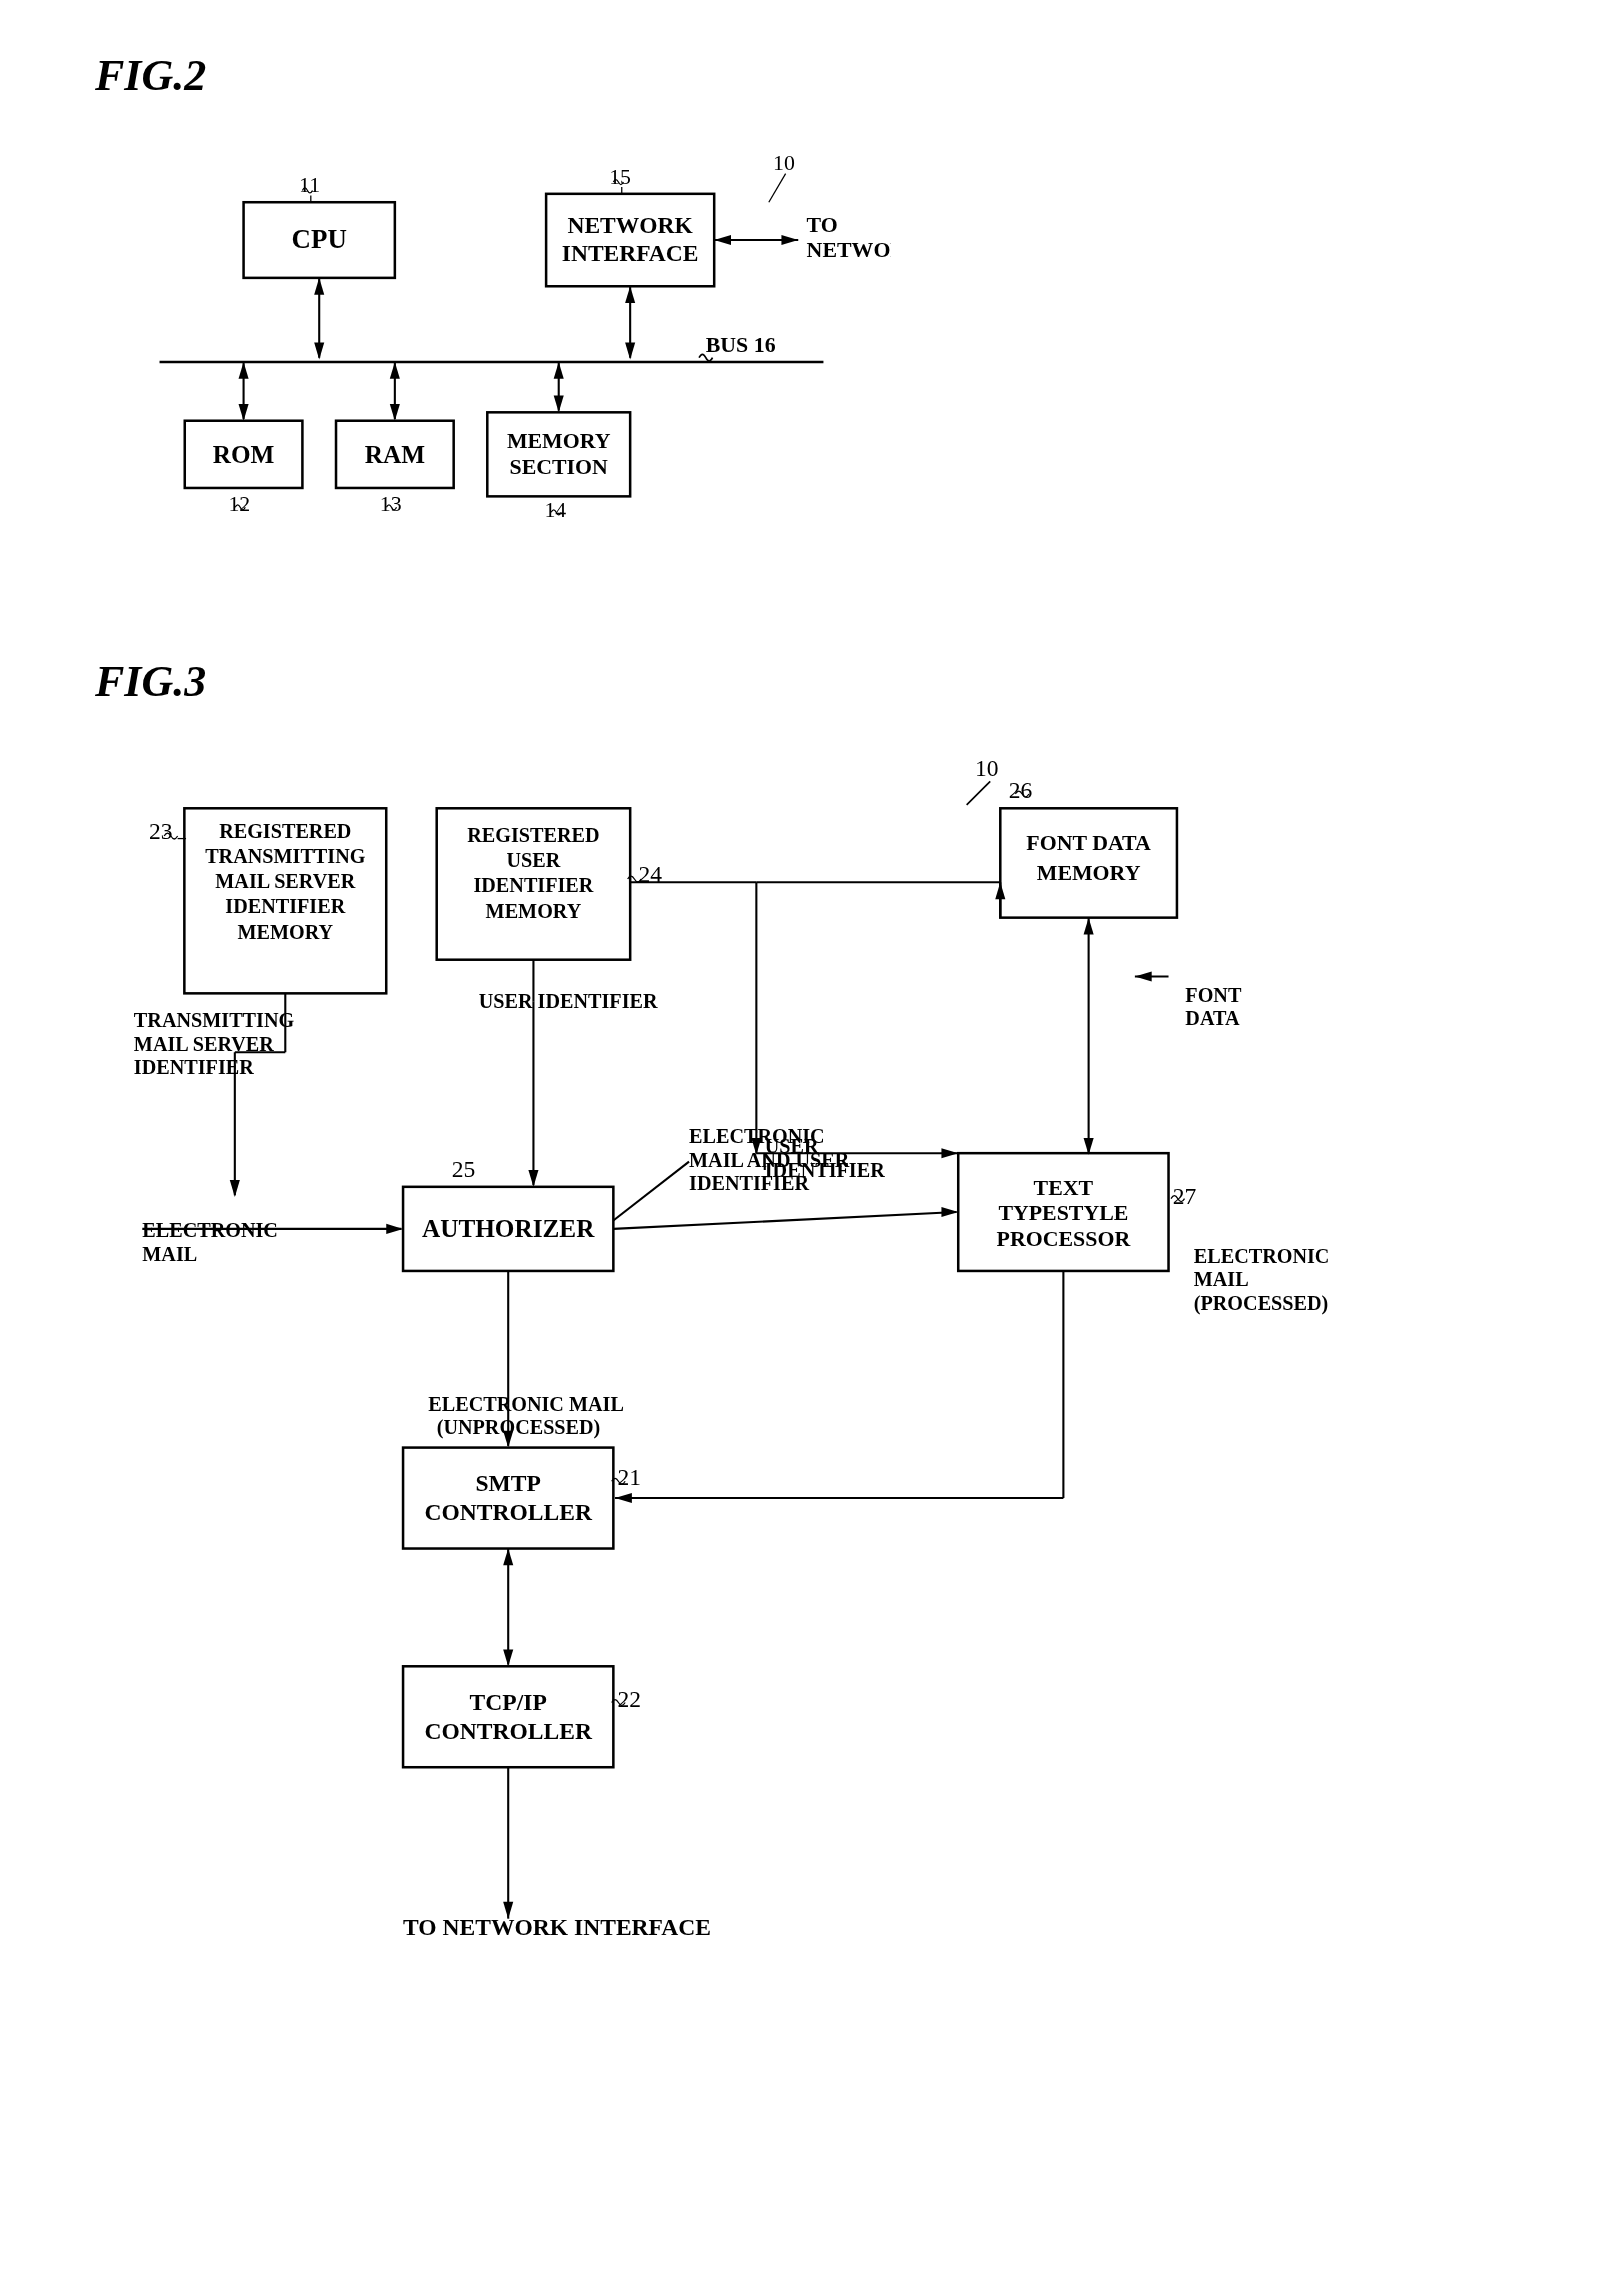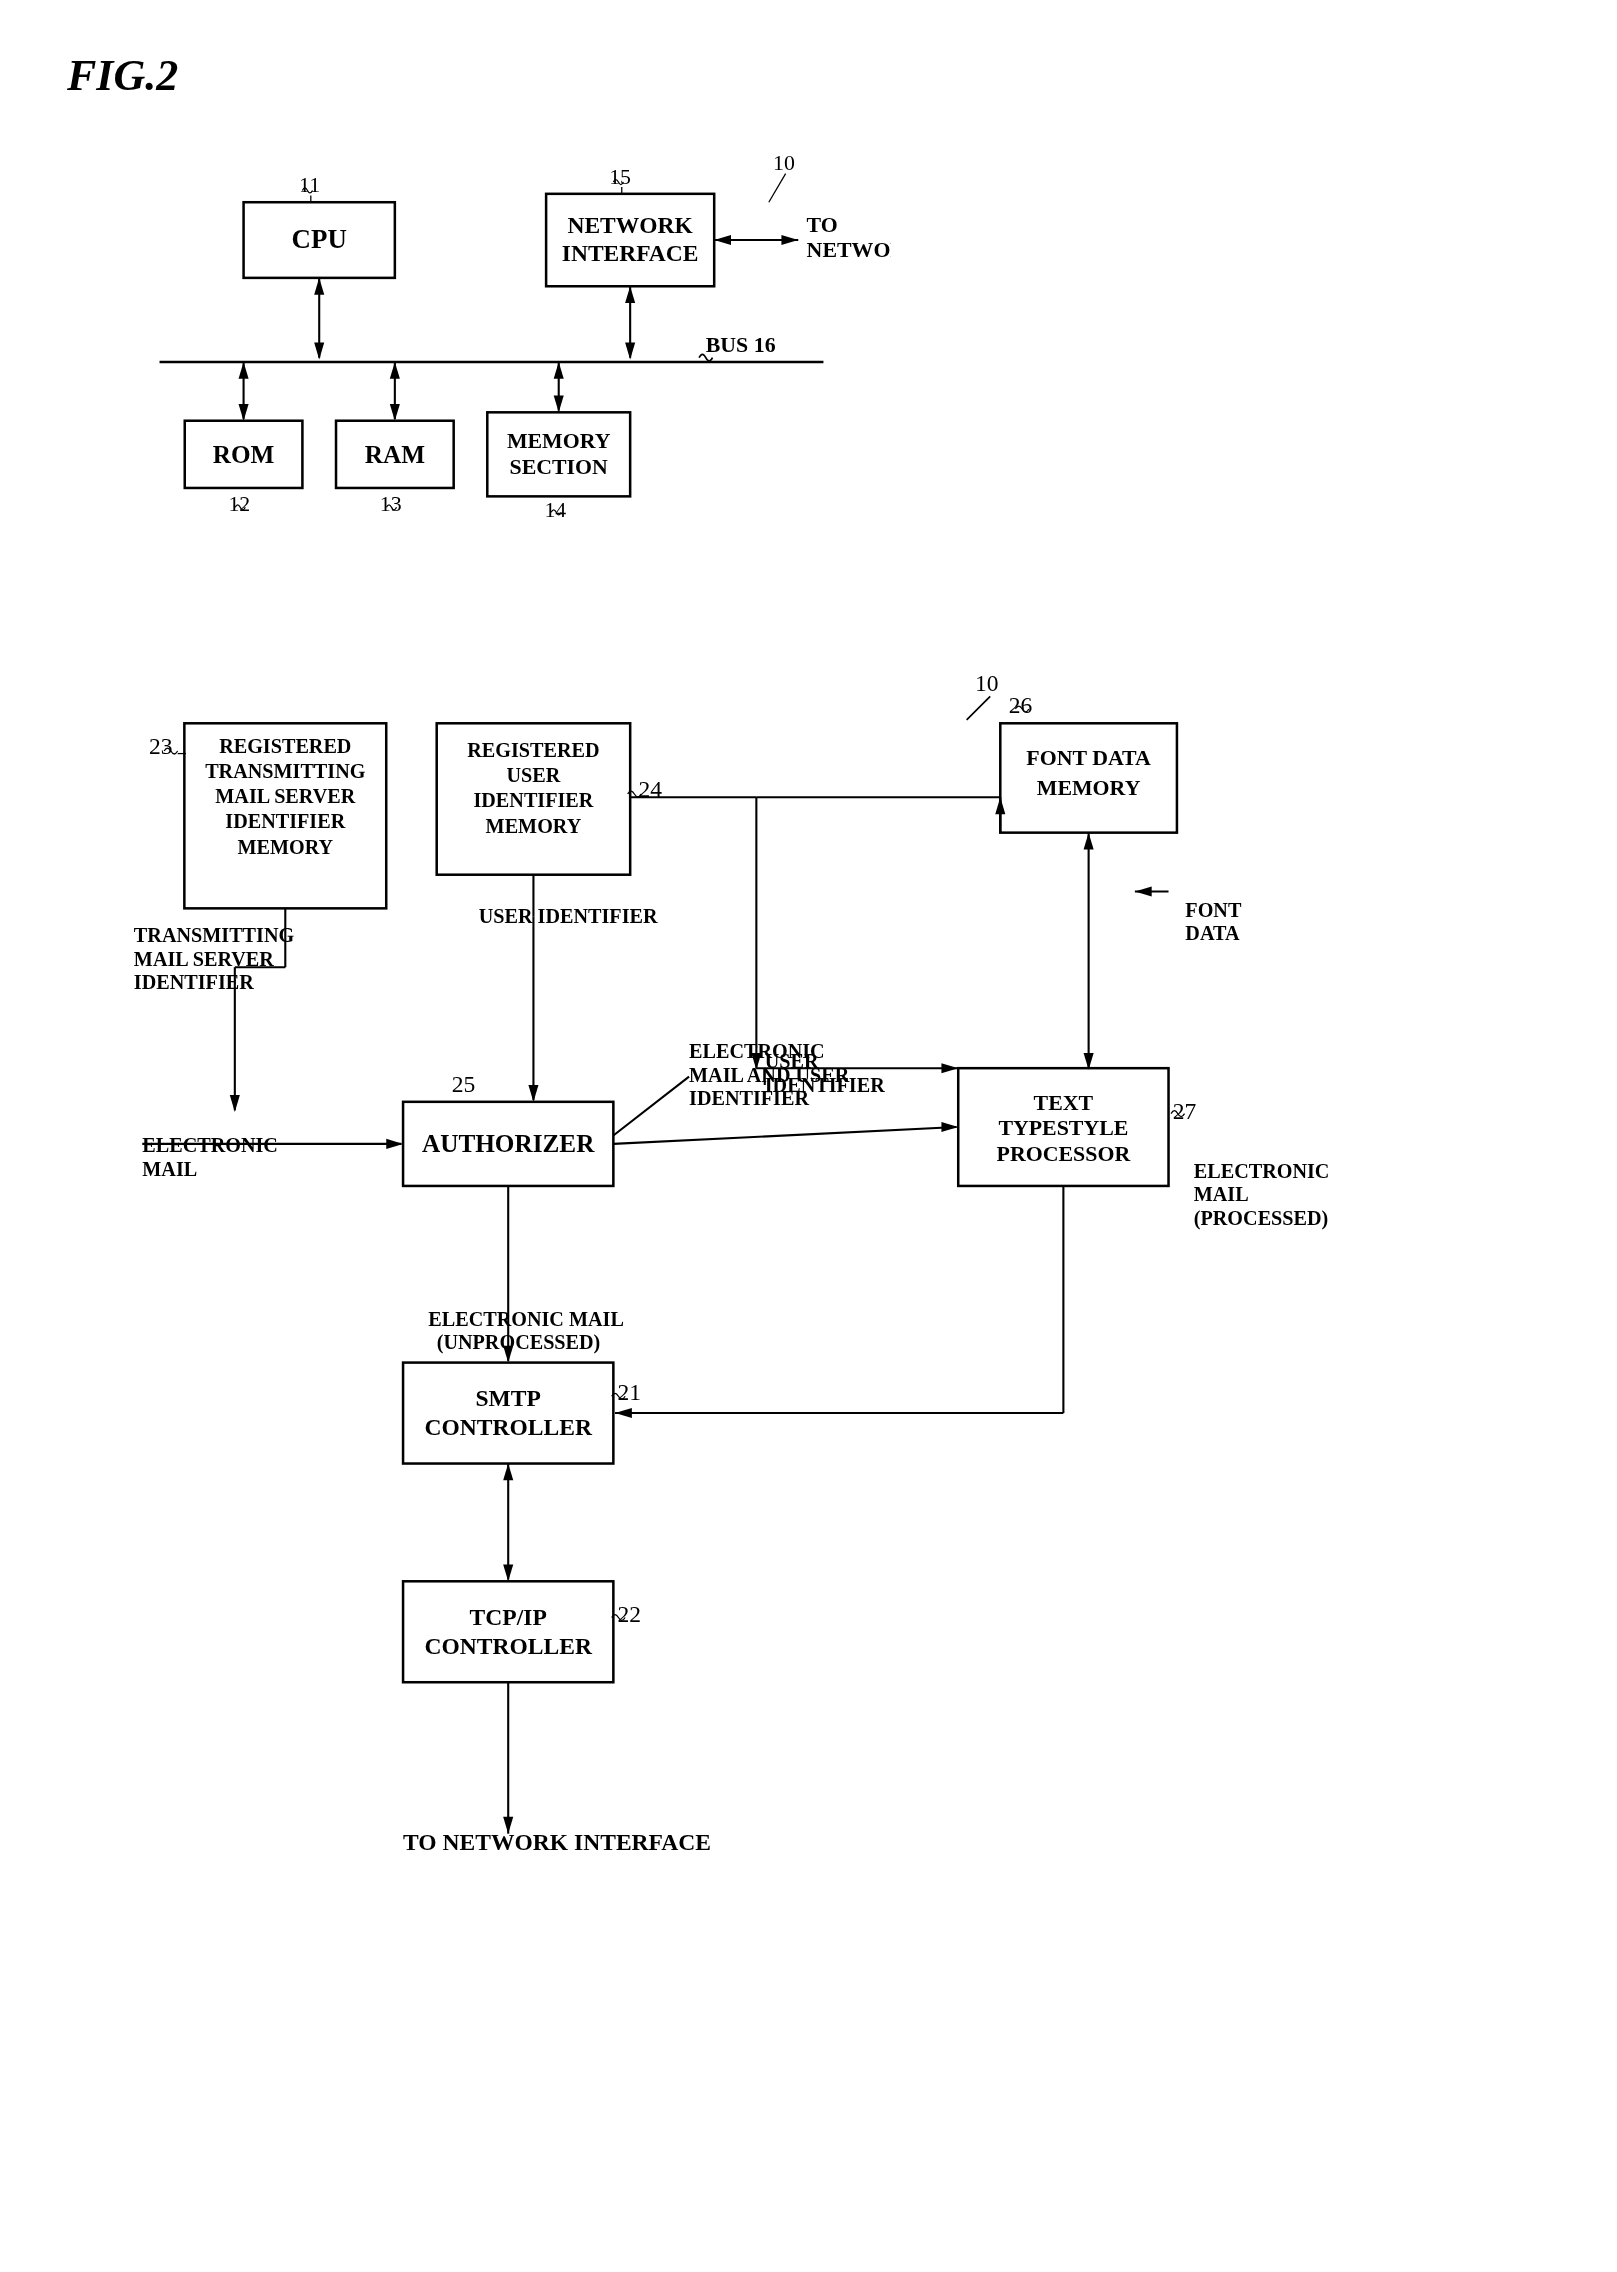--- a/index.html
+++ b/index.html
@@ -10,20 +10,21 @@
       min-height: 2273px;
       padding: 50px 67px;
       color: #000;
     }
 
     .figure-label {
       font-size: 44px;
       font-weight: bold;
       margin-bottom: 34px;
       font-style: italic;
+      margin-left: 28px;
     }
 
     .figure-container {
       position: relative;
       margin-bottom: 84px;
     }
 
     
     .fig2-diagram {
       position: relative;
@@ -117,20 +118,21 @@
       <text x="292" y="448" font-family="Times New Roman" font-size="26">13</text>
       <path d="M 300 443 q 3 -6 6 0 q 3 6 6 0" stroke="#000" stroke-width="1.5" fill="none"></path>
 
       <text x="488" y="454" font-family="Times New Roman" font-size="26">14</text>
       <path d="M 496 449 q 3 -6 6 0 q 3 6 6 0" stroke="#000" stroke-width="1.5" fill="none"></path>
     </svg>
   </div>
 </div>
 
 <div class="figure-container">
+  <div class="figure-label">FIG.3</div>
 
   <div class="fig3-diagram">
     <svg width="1346" height="1430" style="position:absolute;top:0;left:0;" viewBox="0 0 1600 1700">
 
       <rect x="80" y="80" width="240" height="220" fill="white" stroke="#000" stroke-width="3"></rect>
       <text x="200" y="115" text-anchor="middle" font-family="Times New Roman" font-size="24" font-weight="bold">REGISTERED</text>
       <text x="200" y="145" text-anchor="middle" font-family="Times New Roman" font-size="24" font-weight="bold">TRANSMITTING</text>
       <text x="200" y="175" text-anchor="middle" font-family="Times New Roman" font-size="24" font-weight="bold">MAIL SERVER</text>
       <text x="200" y="205" text-anchor="middle" font-family="Times New Roman" font-size="24" font-weight="bold">IDENTIFIER</text>
       <text x="200" y="235" text-anchor="middle" font-family="Times New Roman" font-size="24" font-weight="bold">MEMORY</text>

